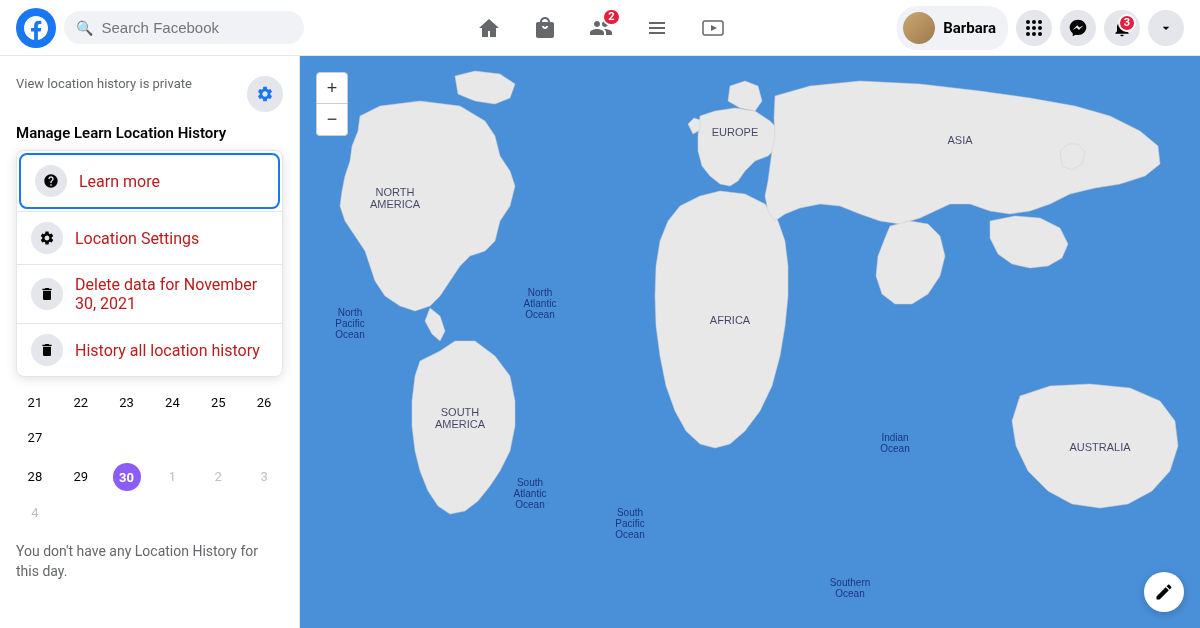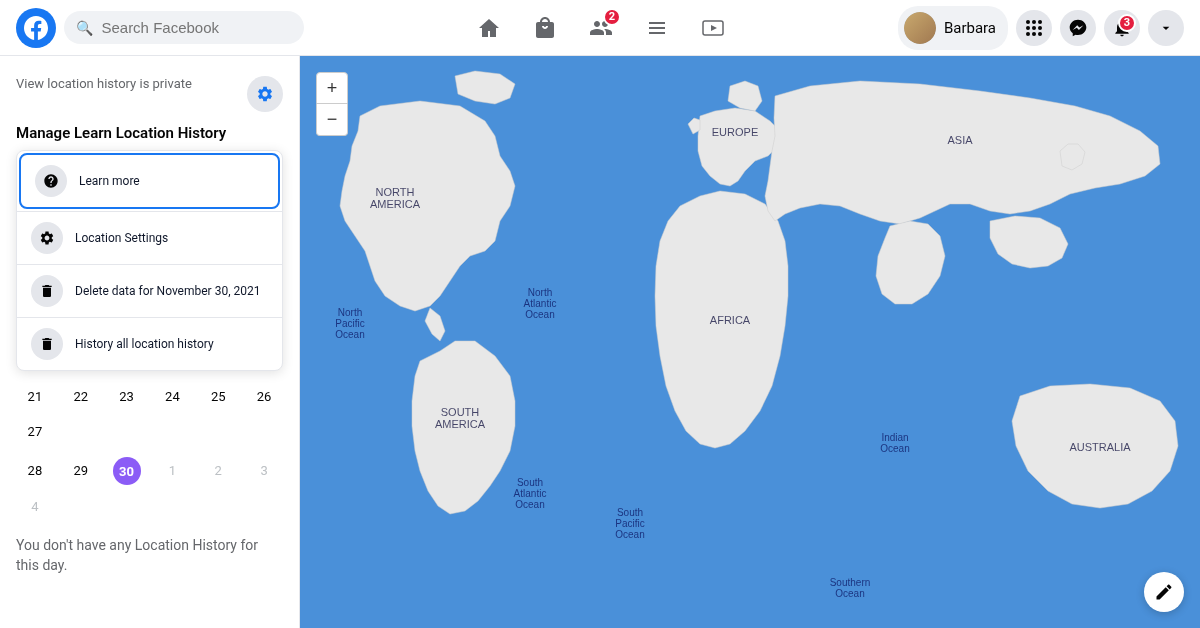--- a/index.html
+++ b/index.html
@@ -63,21 +63,21 @@
     .gear-btn { width: 36px; height: 36px; background: #e4e6eb; border-radius: 50%; display: flex; align-items: center; justify-content: center; cursor: pointer; flex-shrink: 0; margin-top: 4px; }
     .manage-title { font-size: 15px; font-weight: 600; color: #050505; margin: 12px 0 8px; }
 
     
     .dropdown-menu {
       background: #fff; border: 1px solid #e4e6eb; border-radius: 8px;
       box-shadow: 0 2px 12px rgba(0,0,0,0.12); overflow: hidden;
     }
     .menu-item {
       display: flex; align-items: center; gap: 12px; padding: 10px 14px;
-      cursor: pointer; font-size: 12px; color: #0f172a;
+      cursor: pointer; font-size: 16px; color: #b91c1c;
     }
     .menu-item.active { border: 2px solid #1877f2; border-radius: 8px; margin: 2px; }
     .menu-icon {
       width: 32px; height: 32px; background: #e4e6eb; border-radius: 50%;
       display: flex; align-items: center; justify-content: center; flex-shrink: 0;
     }
     .divider { height: 1px; background: #e4e6eb; }
 
     
     .calendar-row {
@@ -165,21 +165,21 @@
           <rect x="2" y="5" width="20" height="14" rx="2" ry="2" stroke="#65676b" stroke-width="1.5" fill="none"></rect>
           <polygon points="10,9 16,12 10,15" fill="#65676b"></polygon>
         </svg>
     </div>
   </nav>
   <div class="header-right">
     <div class="user-pill">
       <div class="avatar">
         <div class="avatar-img"></div>
       </div>
-      <span style="font-size:15px;font-weight:400;color:#050505;">Barbara</span>
+      <span style="font-size:15px;font-weight:700;color:#050505;">Barbara</span>
     </div>
     <div class="icon-btn">
       <svg width="20" height="20" viewBox="0 0 20 20" fill="#050505">
           <circle cx="4" cy="4" r="2"></circle>
           <circle cx="10" cy="4" r="2"></circle>
           <circle cx="16" cy="4" r="2"></circle>
           <circle cx="4" cy="10" r="2"></circle>
           <circle cx="10" cy="10" r="2"></circle>
           <circle cx="16" cy="10" r="2"></circle>
           <circle cx="4" cy="16" r="2"></circle>

